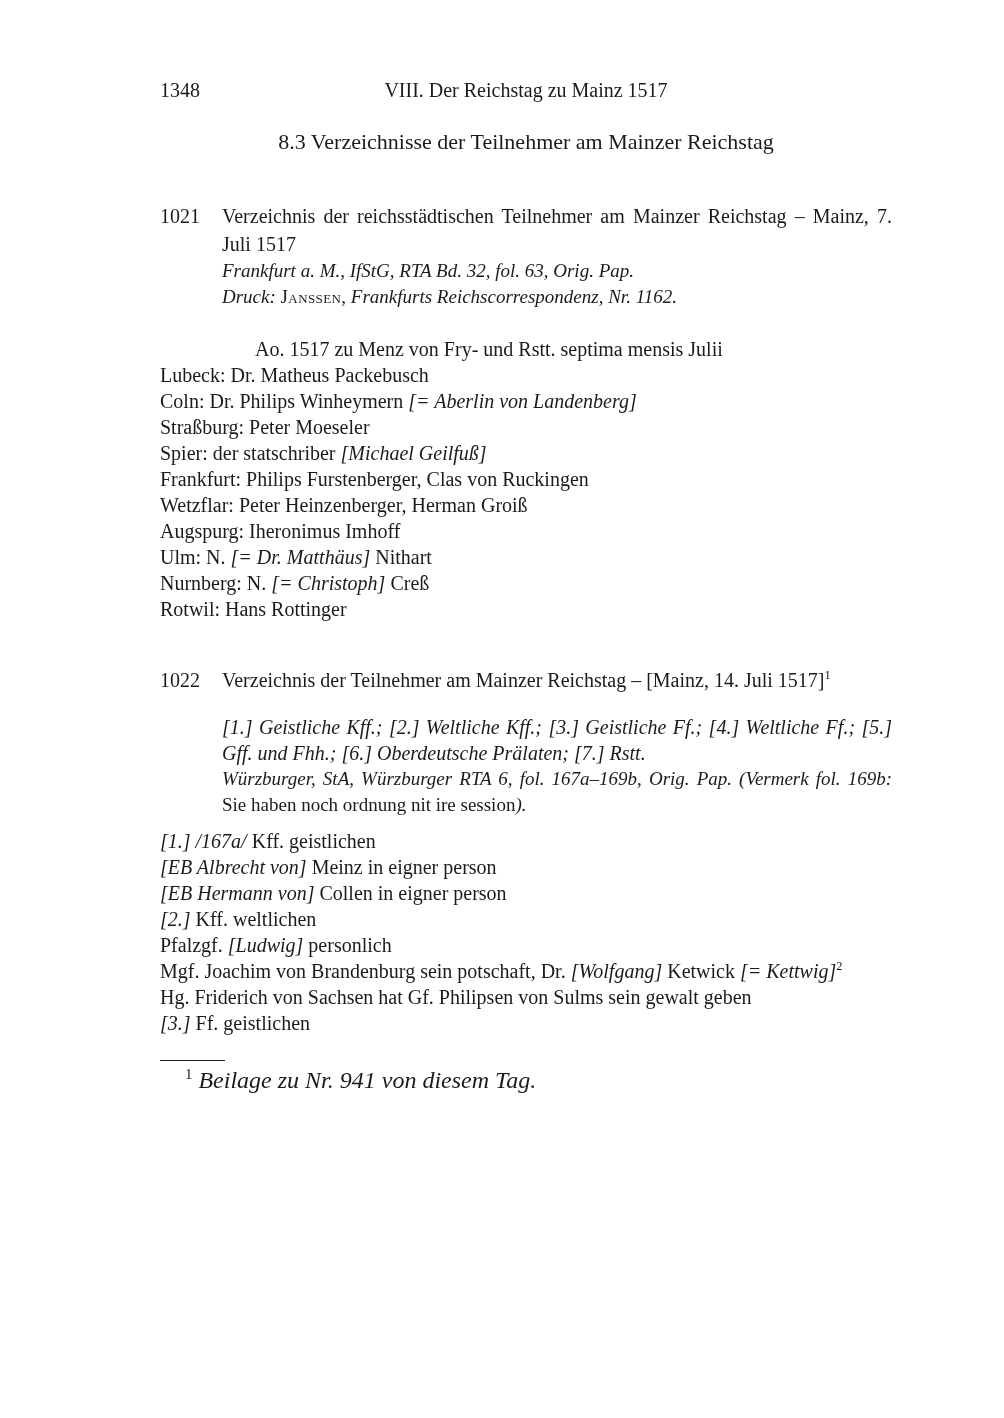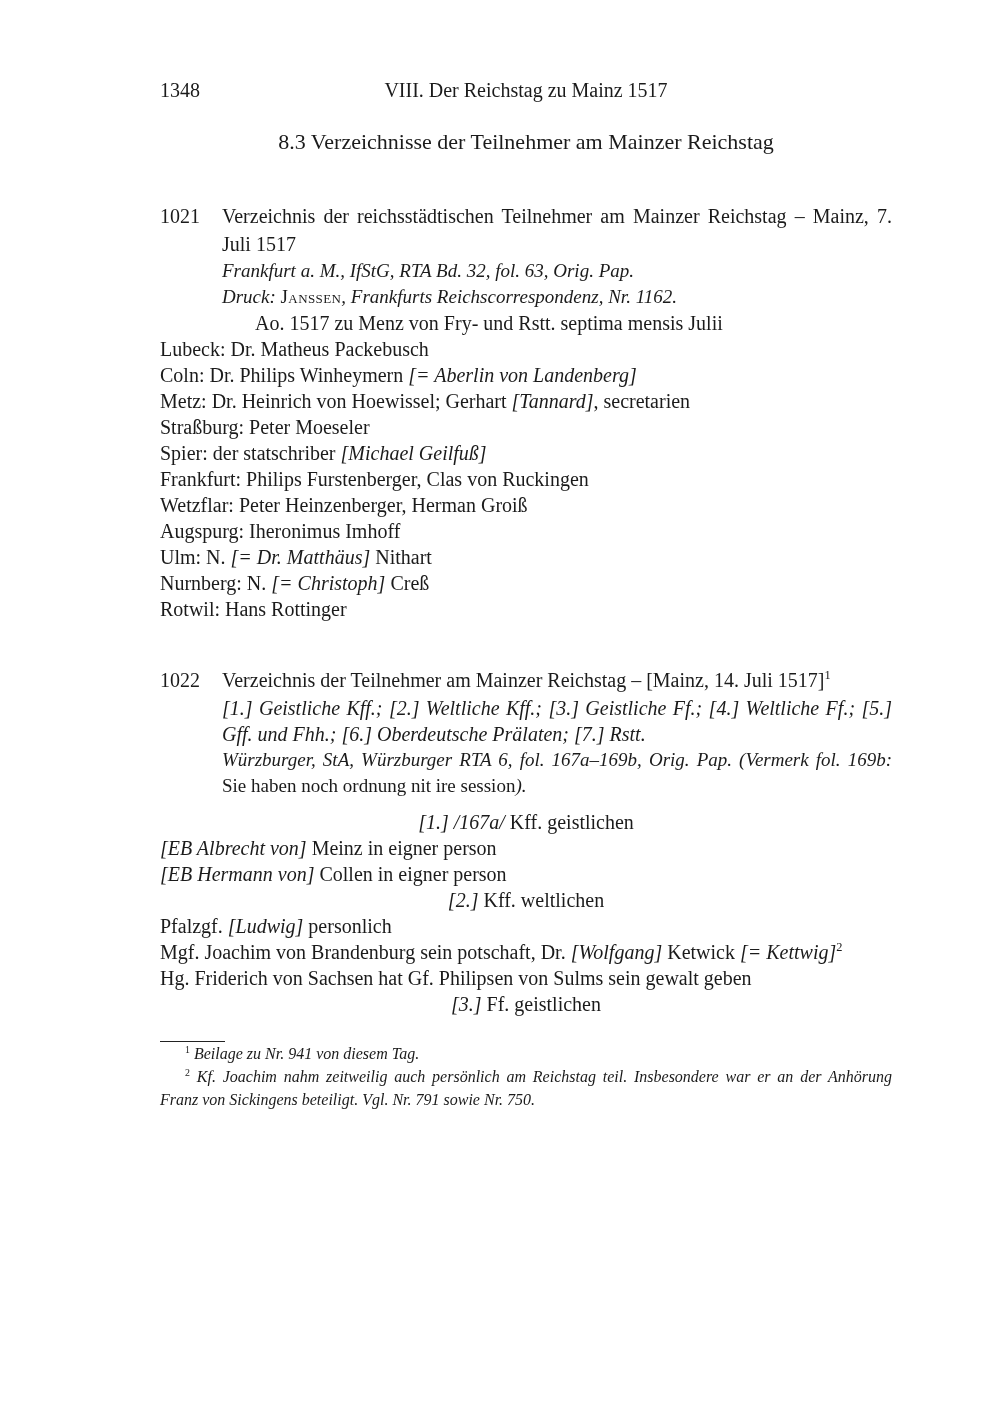--- a/index.html
+++ b/index.html
@@ -28,35 +28,35 @@
   .entry-heading .entry-title { flex: 1; text-align: justify; }
   .h1021 { margin-top: 46px; }
   .h1022 { margin-top: 44px; }
 
   
   .source-block { padding-left: 62px; font-size: 19px; line-height: 26px; }
   .src-1021 { }
   .src-1022 { text-align: justify; }
 
   
-  .summary-block { padding-left: 62px; font-size: 20px; line-height: 26px; text-align: justify; margin-top: 1px; }
+  .summary-block { padding-left: 62px; font-size: 20px; line-height: 26px; text-align: justify; margin-top: 20px; }
 
   
   .body-block { font-size: 20px; line-height: 26px; }
-  .body-1021 { }
+  .body-1021 { margin-top: 26px; }
   .body-1022 { margin-top: 10px; }
   .line {}
   .line-indent { text-indent: 95px; }
-  .line-center { text-align: center; }
+  .line-center { }
   .line-justify { text-align: justify; }
 
   
   .footnote-area { margin-top: 24px; }
   .footnote-rule { width: 65px; border-top: 1.5px solid #222; height: 0; }
-  .footnotes { font-size: 16px; line-height: 23px; }
+  .footnotes { margin-top: 8px; font-size: 24px; line-height: 23px; }
   .footnote { text-indent: 25px; text-align: justify; }
   .footnote + .footnote { margin-top: 0; }
 
   
   .seg-italic { font-style: italic; }
   .seg-roman { font-style: normal; }
   .seg-smallcaps { font-variant: small-caps; font-style: normal; letter-spacing: 0.4px; }
   sup.seg-sup { font-size: 0.62em; line-height: 0; vertical-align: super; }
 </style>
 </head>
@@ -78,21 +78,20 @@
 
   <div class="source-block src-1021">
     <p class="line"><span class="seg-italic">Frankfurt a. M., IfStG, RTA Bd. 32, fol. 63, Orig. Pap.</span></p>
     <p class="line"><span class="seg-italic">Druck: </span><span class="seg-smallcaps">Janssen</span><span class="seg-italic">, Frankfurts Reichscorrespondenz, Nr. 1162.</span></p>
   </div>
 
   <div class="body-block body-1021">
     <p class="line line-indent"><span class="seg-roman">Ao. 1517 zu Menz von Fry- und Rstt. septima mensis Julii</span></p>
     <p class="line"><span class="seg-roman">Lubeck: Dr. Matheus Packebusch</span></p>
     <p class="line"><span class="seg-roman">Coln: Dr. Philips Winheymern </span><span class="seg-italic">[= Aberlin von Landenberg]</span></p>
-    <p class="line"><span class="seg-roman">Metz: Dr. Heinrich von Hoewissel; Gerhart </span><span class="seg-italic">[Tannard]</span><span class="seg-roman">, secretarien</span></p>
     <p class="line"><span class="seg-roman">Straßburg: Peter Moeseler</span></p>
     <p class="line"><span class="seg-roman">Spier: der statschriber </span><span class="seg-italic">[Michael Geilfuß]</span></p>
     <p class="line"><span class="seg-roman">Frankfurt: Philips Furstenberger, Clas von Ruckingen</span></p>
     <p class="line"><span class="seg-roman">Wetzflar: Peter Heinzenberger, Herman Groiß</span></p>
     <p class="line"><span class="seg-roman">Augspurg: Iheronimus Imhoff</span></p>
     <p class="line"><span class="seg-roman">Ulm: N. </span><span class="seg-italic">[= Dr. Matthäus]</span><span class="seg-roman"> Nithart</span></p>
     <p class="line"><span class="seg-roman">Nurnberg: N. </span><span class="seg-italic">[= Christoph]</span><span class="seg-roman"> Creß</span></p>
     <p class="line"><span class="seg-roman">Rotwil: Hans Rottinger</span></p>
   </div>
 
@@ -117,17 +116,16 @@
     <p class="line"><span class="seg-roman">Pfalzgf. </span><span class="seg-italic">[Ludwig]</span><span class="seg-roman"> personlich</span></p>
     <p class="line line-justify"><span class="seg-roman">Mgf. Joachim von Brandenburg sein potschaft, Dr. </span><span class="seg-italic">[Wolfgang]</span><span class="seg-roman"> Ketwick </span><span class="seg-italic">[= Kettwig]</span><sup class="seg-sup">2</sup></p>
     <p class="line"><span class="seg-roman">Hg. Friderich von Sachsen hat Gf. Philipsen von Sulms sein gewalt geben</span></p>
     <p class="line line-center"><span class="seg-italic">[3.]</span><span class="seg-roman"> Ff. geistlichen</span></p>
   </div>
 
   <div class="footnote-area">
     <div class="footnote-rule"></div>
     <div class="footnotes">
       <p class="footnote"><sup class="seg-sup">1</sup><span class="seg-italic"> Beilage zu Nr. 941 von diesem Tag.</span></p>
-      <p class="footnote"><sup class="seg-sup">2</sup><span class="seg-italic"> Kf. Joachim nahm zeitweilig auch persönlich am Reichstag teil. Insbesondere war er an der Anhörung Franz von Sickingens beteiligt. Vgl. Nr. 791 sowie Nr. 750.</span></p>
     </div>
   </div>
 
 </div>
 
 </body></html>

